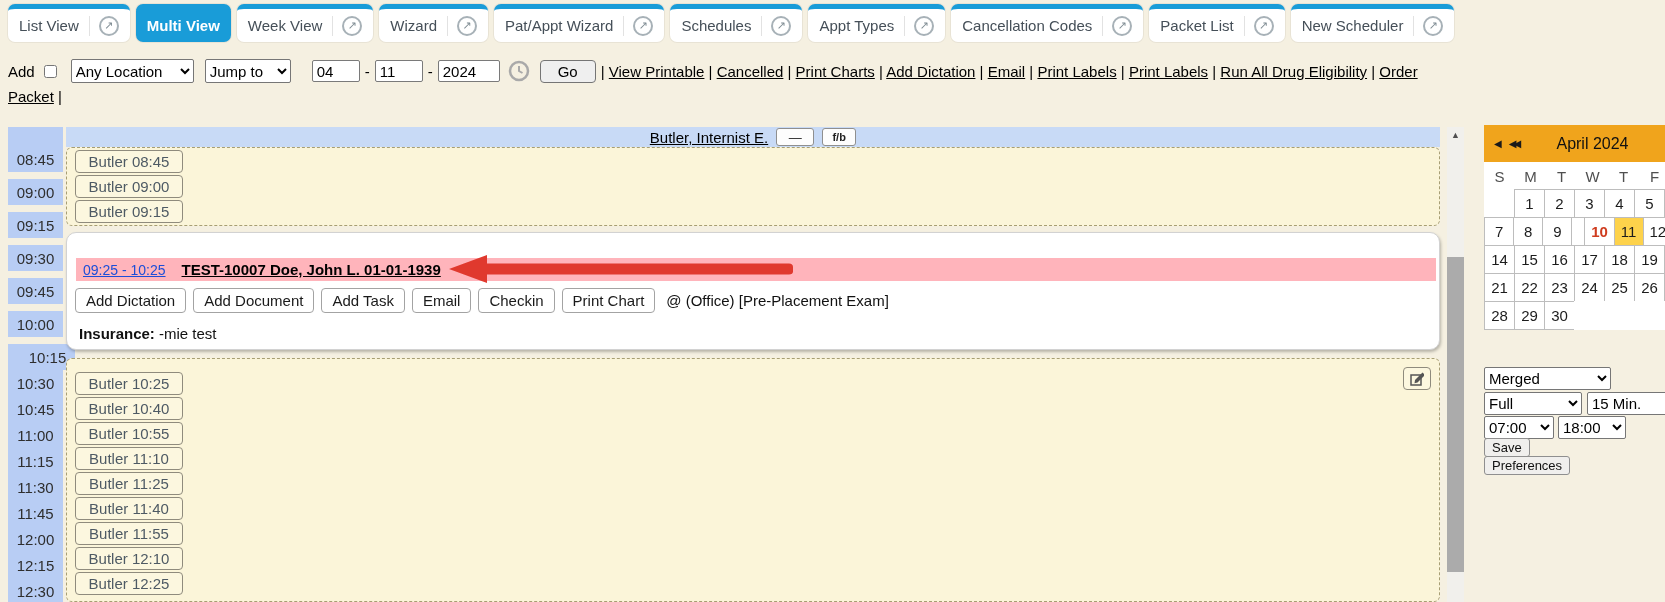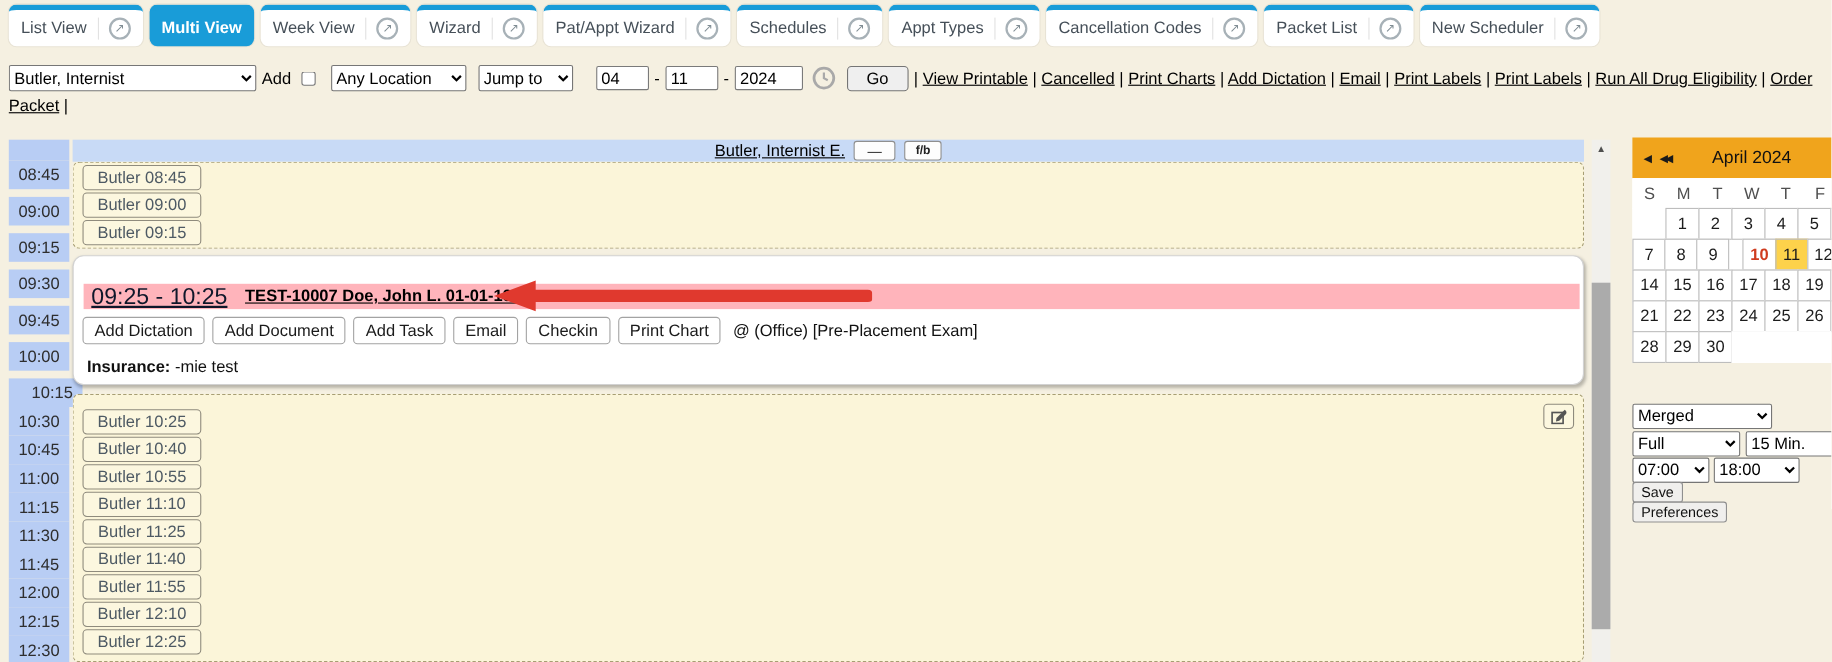--- a/index.html
+++ b/index.html
@@ -49,21 +49,21 @@
         align-items:center;justify-content:center;cursor:pointer;box-sizing:border-box;}
   .pencil{position:absolute;right:8px;top:8px;width:28px;height:23px;background:#fcf7df;
           border:1px solid #8f8b7d;border-radius:4px;display:flex;align-items:center;
           justify-content:center;cursor:pointer;}
 
   .appt-card{position:absolute;left:66px;top:232px;width:1374px;height:118px;background:#fff;
              border:1px solid #d2d2d2;border-radius:10px;box-shadow:1px 2px 3px rgba(0,0,0,0.25);
              box-sizing:border-box;}
   .pink{position:absolute;left:9px;top:25px;right:3px;height:23px;background:#ffb4bb;display:flex;
         align-items:center;gap:16px;padding-left:7px;}
-  .appt-time{font-size:21px;color:#0f172a;text-decoration:underline;cursor:pointer;}
+  .appt-time{font-size:14px;color:#1d4ed8;text-decoration:underline;cursor:pointer;}
   .appt-patient{font-size:15px;font-weight:bold;color:#000;text-decoration:underline;cursor:pointer;}
   .arrow{position:absolute;left:380px;top:21px;fill:#e0392e;}
   .actions{position:absolute;left:8px;top:55px;display:flex;align-items:center;gap:7px;}
   .act-btn{background:#fff;border:1px solid #a3a3a3;border-radius:4px;font-size:15px;color:#1a1a1a;
            padding:3px 10px;font-family:inherit;cursor:pointer;}
   .appt-note{font-size:15px;color:#111;margin-left:4px;}
   .insurance{position:absolute;left:12px;top:92px;font-size:15px;color:#111;}
 
   
   .scrollbar{position:absolute;left:1447px;top:127px;width:17px;height:475px;background:#f1f0ec;}
@@ -89,21 +89,21 @@
   .cal-cell.today{color:#cf3c1f;font-weight:bold;margin-left:12px;}
   .cal-cell.selected{background:#fdd24b;}
 
   
   .side-sel{position:absolute;font-size:15px;font-family:inherit;background:#fff;
             border:1px solid #767676;border-radius:2px;height:23px;}
   #sel-merged{left:1484px;top:367px;width:127px;}
   #sel-full{left:1484px;top:392px;width:98px;}
   #sel-interval{left:1587px;top:392px;width:92px;}
   #sel-start{left:1484px;top:416px;width:70px;}
-  #sel-end{left:1558px;top:416px;width:78px;}
+  #sel-end{left:1558px;top:416px;width:68px;}
   .side-btn{position:absolute;left:1484px;background:#f0efed;border:1px solid #8f8f8f;border-radius:3px;
             font-size:13px;font-family:inherit;color:#111;padding:1px 7px;cursor:pointer;}
   #btn-save{top:438px;}
   #btn-prefs{top:456px;}
 </style>
 </head>
 <body>
 
 <div id="app">
 
@@ -161,21 +161,20 @@
       </div>
       <div class="tab">
         <span>New Scheduler</span>
         <span class="icon-wrap">
           <span class="circ">↗</span>
         </span>
       </div>
     </div>
 
   <div class="toolbar">
-    <select class="sel" style="width:225px"><option>Butler, Internist</option></select>
     <span>Add</span>
     <input type="checkbox" style="">
     <select class="sel" style="width:123px;margin-left:6px"><option>Any Location</option></select>
     <select class="sel" style="width:86px;margin-left:6px"><option>Jump to</option></select>
     <input class="txt" style="width: 38px; margin-left: 16px;" value="04">
     <span>-</span>
     <input class="txt" style="width: 38px;" value="11">
     <span>-</span>
     <input class="txt" style="width: 52px;" value="2024">
     <span class="clock">

